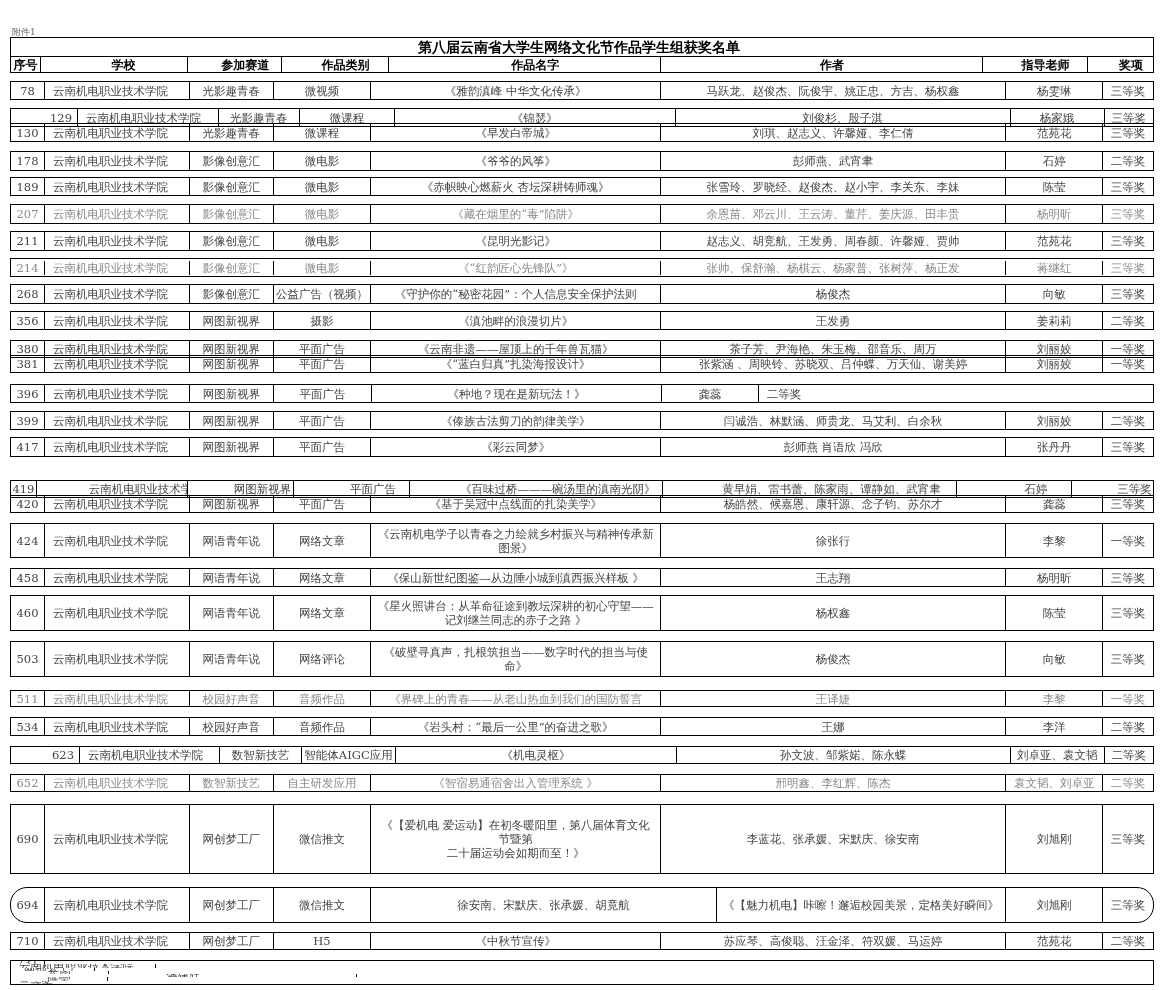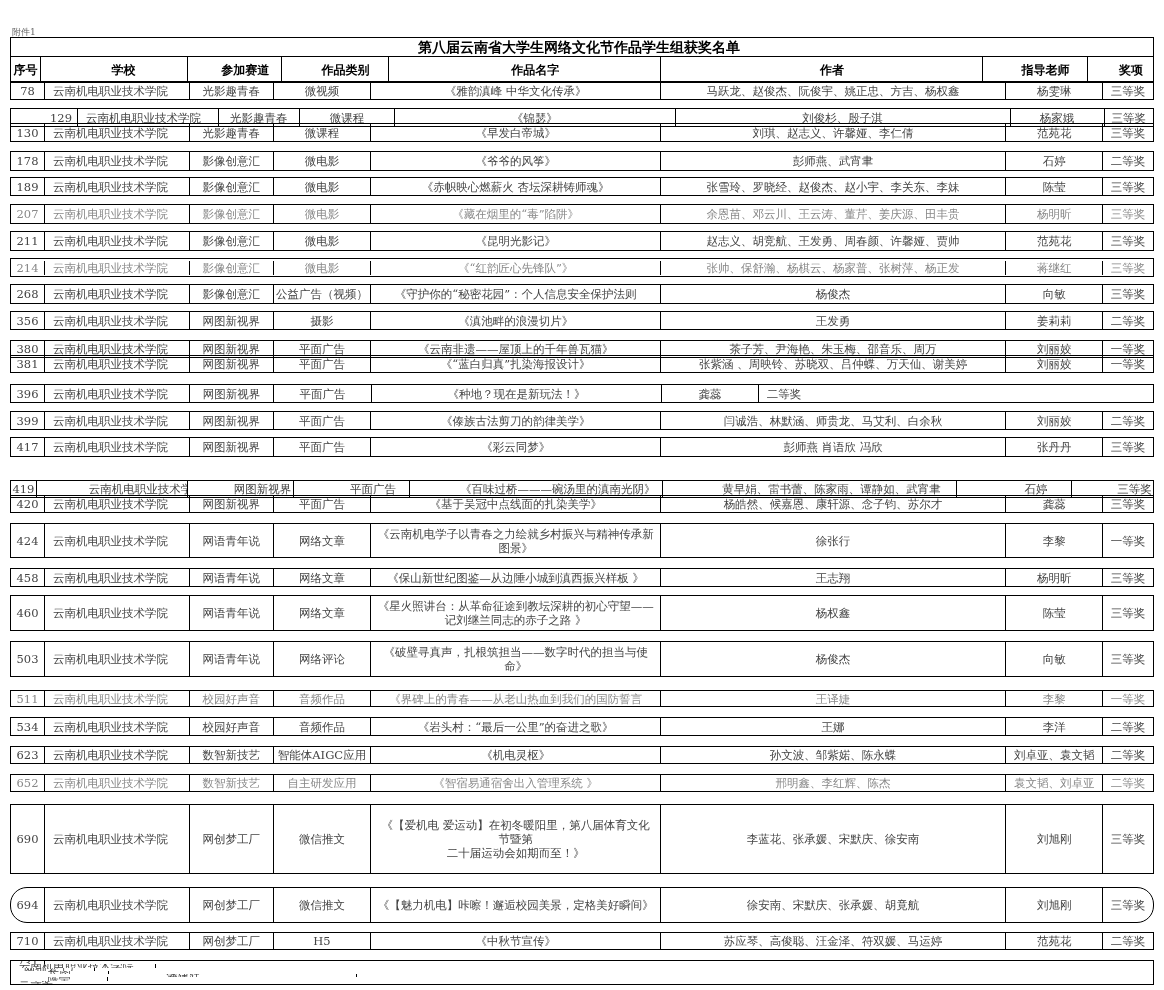--- a/index.html
+++ b/index.html
@@ -28,21 +28,21 @@
 </head>
 <body>
 
 <div class="annex">附件1</div>
 
 <div class="sheet">
   <div class="title-row">
     <div class="title">第八届云南省大学生网络文化节作品学生组获奖名单</div>
   </div>
   <div id="rows">
-      <div class="row head" style="top: 19px; height: 27px; gap: 21px;">
+      <div class="row head" style="top: 19px; height: 17px; gap: 21px;">
         <div class="cell c0">序号</div>
         <div class="cell c1">学校</div>
         <div class="cell c2">参加赛道</div>
         <div class="cell c3">作品类别</div>
         <div class="cell c4">作品名字</div>
         <div class="cell c5">作者</div>
         <div class="cell c6">指导老师</div>
         <div class="cell c7">奖项</div>
       </div>
       <div class="row" style="top: 44px; height: 19px;">
@@ -267,21 +267,21 @@
       <div class="row" style="top: 680px; height: 19px;">
         <div class="cell c0">534</div>
         <div class="cell c1">云南机电职业技术学院</div>
         <div class="cell c2">校园好声音</div>
         <div class="cell c3">音频作品</div>
         <div class="cell c4">《岩头村：“最后一公里”的奋进之歌》</div>
         <div class="cell c5">王娜</div>
         <div class="cell c6">李洋</div>
         <div class="cell c7">二等奖</div>
       </div>
-      <div class="row" style="top: 709px; height: 18px;">
+      <div class="row" style="top: 709px; height: 18px; padding-left: 36px;">
         <div class="cell c0">623</div>
         <div class="cell c1">云南机电职业技术学院</div>
         <div class="cell c2">数智新技艺</div>
         <div class="cell c3">智能体AIGC应用</div>
         <div class="cell c4">《机电灵枢》</div>
         <div class="cell c5">孙文波、邹紫婼、陈永蝶</div>
         <div class="cell c6">刘卓亚、袁文韬</div>
         <div class="cell c7">二等奖</div>
       </div>
       <div class="row faded" style="top: 737px; height: 18px;">
@@ -302,22 +302,22 @@
         <div class="cell c4 wrap">《【爱机电 爱运动】在初冬暖阳里，第八届体育文化节暨第<br>二十届运动会如期而至！》</div>
         <div class="cell c5">李蓝花、张承媛、宋默庆、徐安南</div>
         <div class="cell c6">刘旭刚</div>
         <div class="cell c7">三等奖</div>
       </div>
       <div class="row" style="top: 850px; height: 36px; border-radius: 17px;">
         <div class="cell c0">694</div>
         <div class="cell c1">云南机电职业技术学院</div>
         <div class="cell c2">网创梦工厂</div>
         <div class="cell c3">微信推文</div>
+        <div class="cell c5">徐安南、宋默庆、张承媛、胡竟航</div>
         <div class="cell c4 wrap">《【魅力机电】咔嚓！邂逅校园美景，定格美好瞬间》</div>
-        <div class="cell c5">徐安南、宋默庆、张承媛、胡竟航</div>
         <div class="cell c6">刘旭刚</div>
         <div class="cell c7">三等奖</div>
       </div>
       <div class="row" style="top: 895px; height: 18px;">
         <div class="cell c0">710</div>
         <div class="cell c1">云南机电职业技术学院</div>
         <div class="cell c2">网创梦工厂</div>
         <div class="cell c3">H5</div>
         <div class="cell c4">《中秋节宣传》</div>
         <div class="cell c5">苏应琴、高俊聪、汪金泽、符双媛、马运婷</div>

